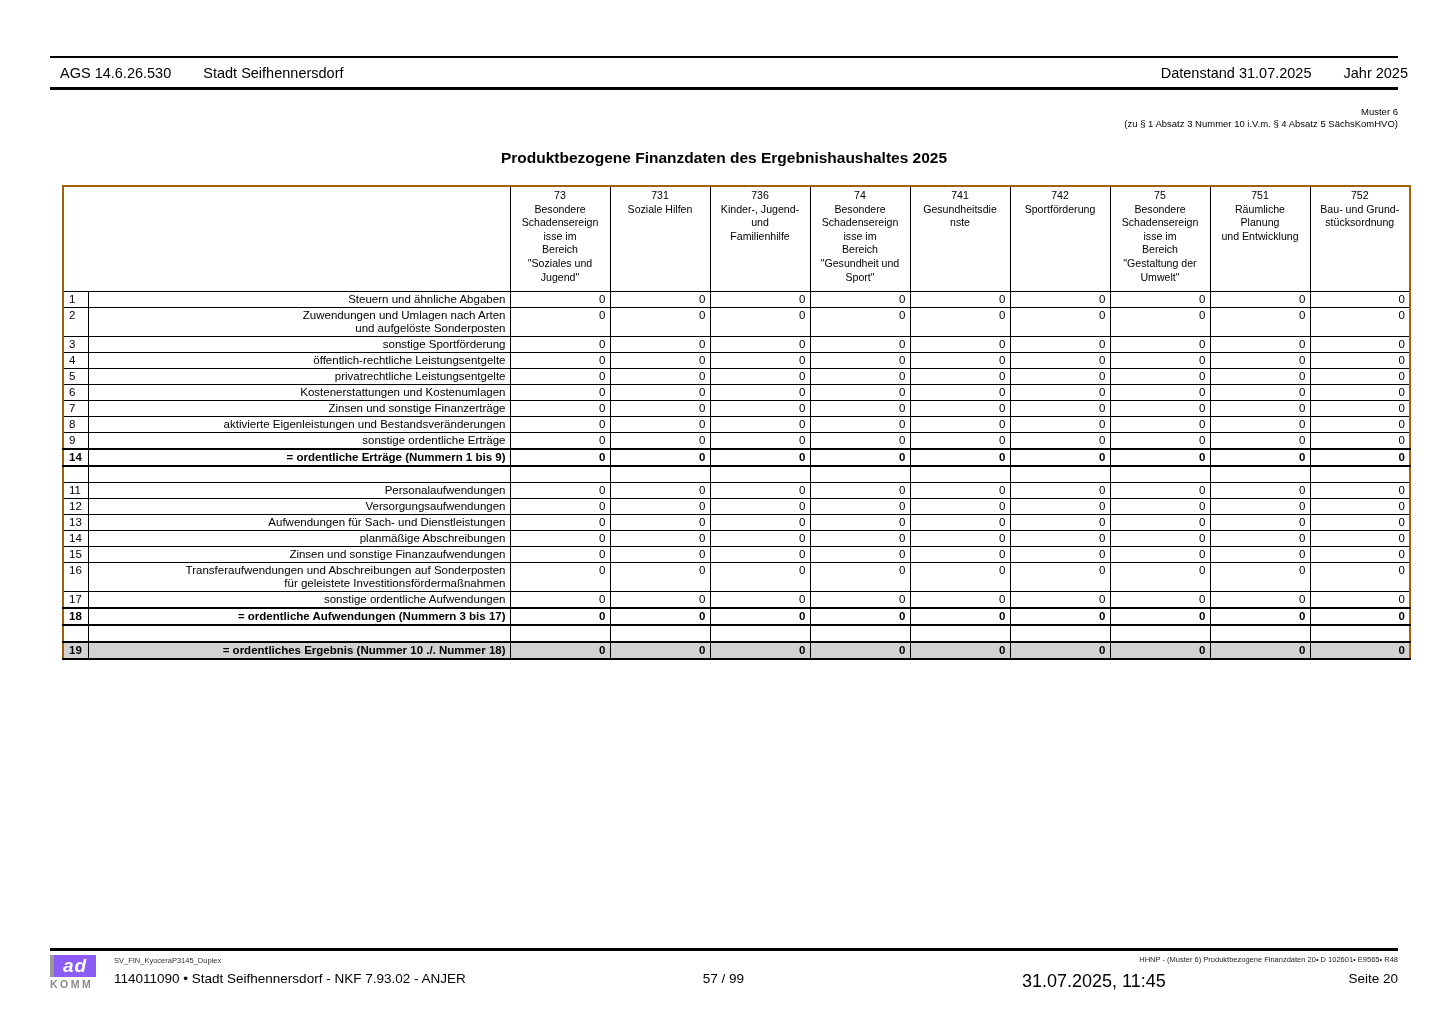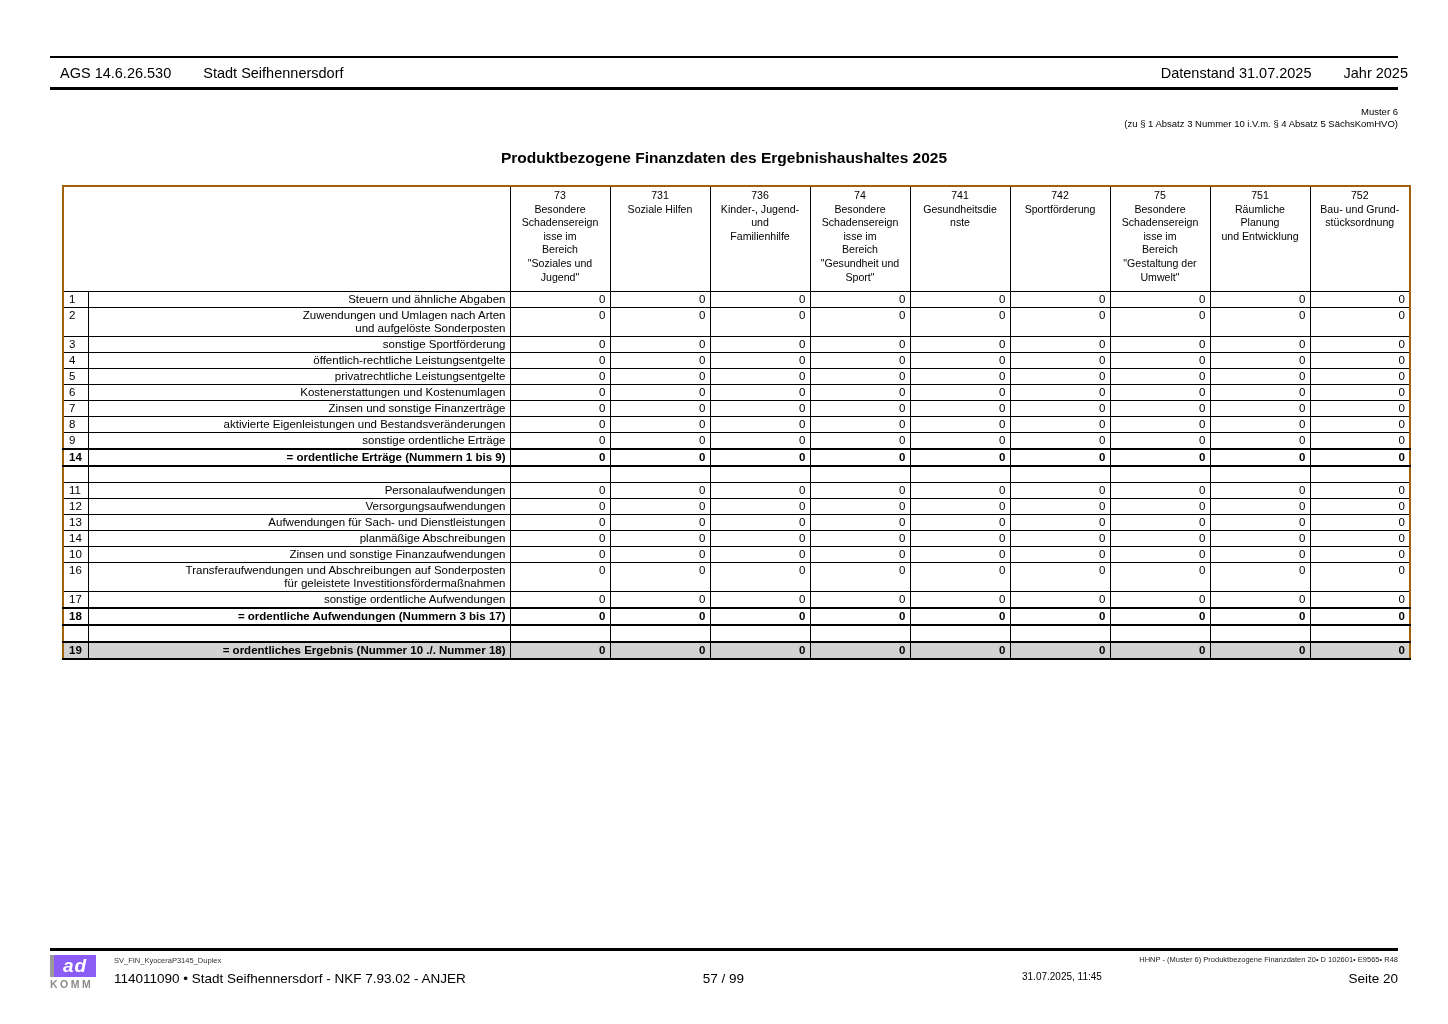--- a/index.html
+++ b/index.html
@@ -69,21 +69,21 @@
     border-left:4px solid #9a9a9a;box-sizing:border-box;
   }
   .logo-komm{
     color:#8a8a8a;font-weight:bold;font-size:10.5px;letter-spacing:2.5px;
     line-height:12px;margin-top:1px;
   }
   .printer-info{position:absolute;left:114px;top:956px;font-size:7.5px;color:#333;}
   .footer-left-text{position:absolute;left:114px;top:971px;font-size:13.5px;}
   .footer-center{position:absolute;left:0;top:971px;width:1447px;text-align:center;font-size:13.5px;}
   .footer-right-small{position:absolute;right:50px;top:955px;font-size:7.5px;color:#222;text-align:right;}
-  .footer-datetime{position:absolute;left:1022px;top:971px;font-size:10px;}
+  .footer-datetime{position:absolute;left:1022px;top:971px;font-size:18px;}
   .footer-page{position:absolute;right:50px;top:971px;font-size:13.5px;text-align:right;}
 </style>
 </head>
 <body>
 
 <div class="page">
 
   <div class="rule rule-top"></div>
   <div class="header-line">
     <span>
@@ -343,21 +343,21 @@
           <td class="val">0</td>
           <td class="val">0</td>
           <td class="val">0</td>
           <td class="val">0</td>
           <td class="val">0</td>
           <td class="val">0</td>
           <td class="val">0</td>
           <td class="val">0</td>
         </tr>
         <tr>
-          <td class="num">10</td>
+          <td class="num">15</td>
           <td class="label">Zinsen und sonstige Finanzaufwendungen</td>
           <td class="val">0</td>
           <td class="val">0</td>
           <td class="val">0</td>
           <td class="val">0</td>
           <td class="val">0</td>
           <td class="val">0</td>
           <td class="val">0</td>
           <td class="val">0</td>
           <td class="val">0</td>

